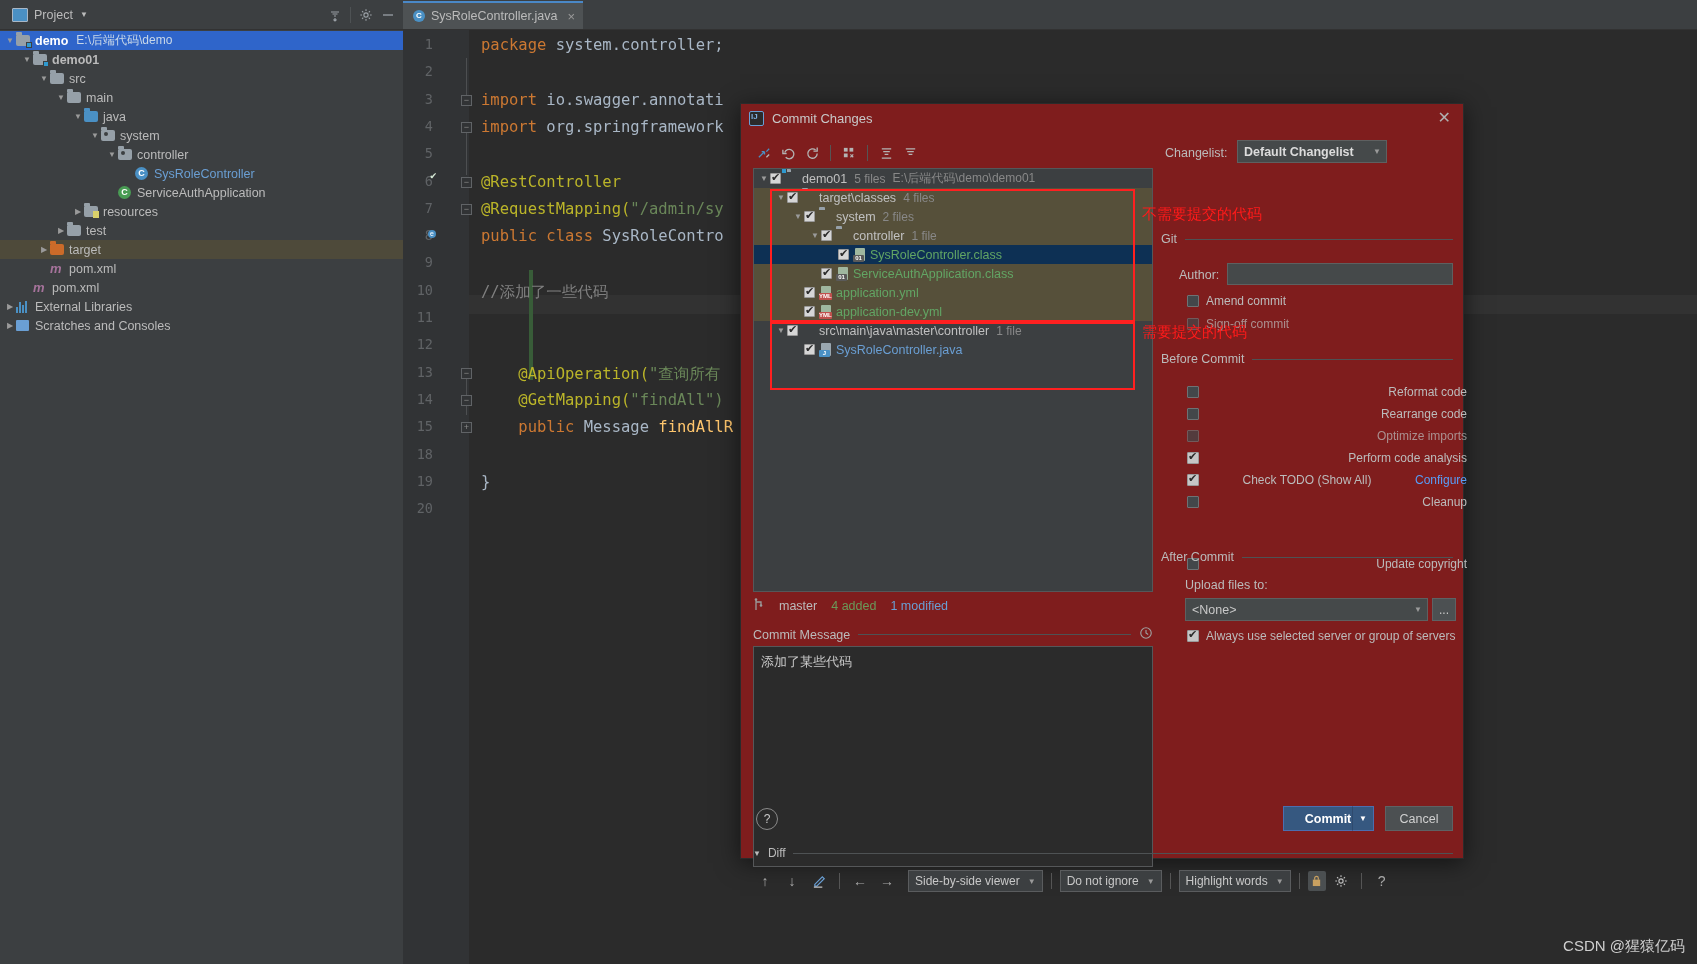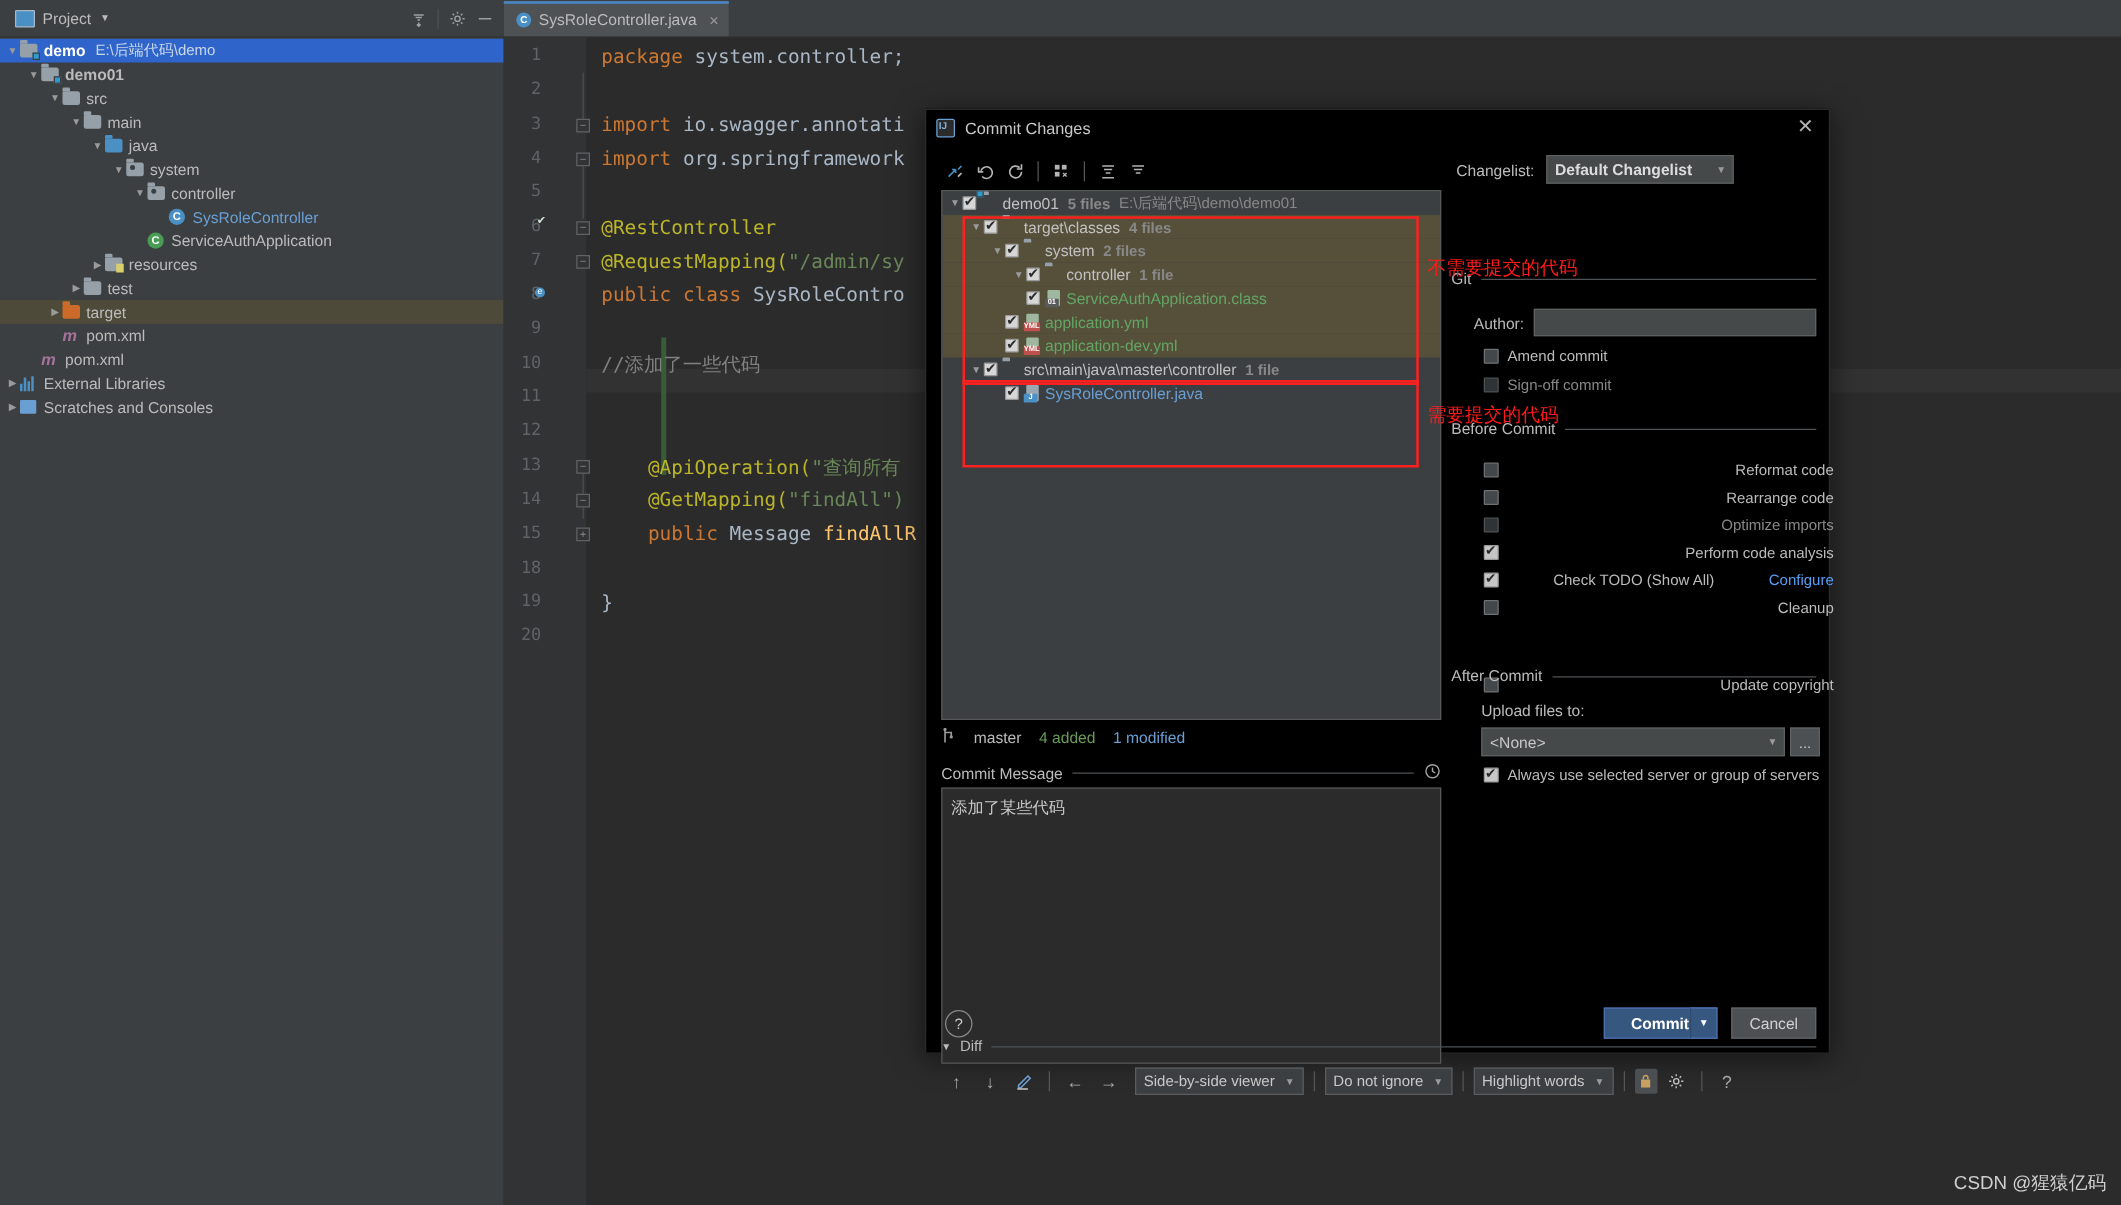--- a/index.html
+++ b/index.html
@@ -85,22 +85,22 @@
   .marker-green::after{content:'✔';position:absolute;right:-1px;top:-3px;color:#d6e9d6;font-size:9px;}
   .marker-green.c::after{content:'e';right:0;top:2px;background:#4a90c4;color:#fff;border-radius:50%;width:8px;height:8px;line-height:8px;text-align:center;font-size:7px;}
   .foldmark { position:absolute; left:58px; width:11px;height:11px; border:1px solid #606366; color:#8a8a8a; font-size:9px; line-height:9px; text-align:center; background:#313335;}
   .foldline { position:absolute; left:63px; width:1px; background:#4d4f51; }
   .changebar { position:absolute; left:60px; width:4px; background:#385c38; }
   .codeline { position:absolute; left:12px; font-family:"DejaVu Sans Mono", monospace; font-size:15.5px; white-space:pre; }
   .caretline { position:absolute; left:0; right:0; height:19px; background:#323232; }
 
   
   .dialog {
-    position:absolute; left:740px; top:87px; width:724px; height:756px;
-    background:#000000; border:1px solid #2b2b2b;
+    position:absolute; left:740px; top:103px; width:724px; height:756px;
+    background:#7f1d1d; border:1px solid #2b2b2b;
     box-shadow: 0 4px 22px rgba(0,0,0,0.55);
   }
   .dlg-title { height:28px; display:flex; align-items:center; padding:0 6px 0 8px; }
   .ij-logo { width:15px;height:15px;background:#2b2b2b;border:1px solid #6a9fd4;margin-right:8px;position:relative;border-radius:2px;}
   .ij-logo::after{content:'IJ';position:absolute;left:1px;top:0px;font-size:8px;color:#7fb0e0;font-weight:bold;}
   .dlg-title-text { font-size:13px; color:#c8c8c8; }
   .dlg-close { margin-left:auto; font-size:16px; color:#b0b0b0; padding:0 6px; line-height:1; }
 
   .dlg-toolbar { position:absolute; left:12px; top:36px; width:392px; height:26px; display:flex; align-items:center; gap:2px;}
   .tb-btn { width:22px;height:22px;display:flex;align-items:center;justify-content:center;color:#b4b4b4;font-size:14px; }
@@ -122,21 +122,21 @@
   .frow.shade { background:#56503a; }
   .frow.selrow { background:#0d3054; }
   .fcheck {
     width:11px;height:11px;border:1px solid #9a9a9a;background:#d6d6d6;flex:none;
     position:relative;border-radius:1px; margin-right:4px;
   }
   .fcheck::after { content:'✔'; position:absolute; left:0px; top:-3px; font-size:11px; color:#2b2b2b; }
   .fname.grn { color:#62a564; }
   .fname.blu { color:#6a9fd4; }
   .fname.wht { color:#c0c0c0; }
-  .fcount { color:#888888; margin-left:7px; font-size:12px;font-weight:bold; }
+  .fcount { color:#888888; margin-left:7px; font-size:12px; }
   .fpath { color:#888888; margin-left:7px; font-size:12px; }
 
   .fileicon { width:14px;height:14px;flex:none;margin-right:3px;position:relative; }
   .doc { position:absolute;left:2px;top:0;width:10px;height:13px;background:#9aa7b0;border-radius:1px; }
   .doc.g { background:#9fb79f; }
   .tag { position:absolute;left:0;bottom:0;height:7px;min-width:11px;font-size:6px;line-height:7px;text-align:center;color:#fff;font-weight:bold;border-radius:1px; }
   .tag.c01 { background:#5a5a5a; }
   .tag.yml { background:#c0504d; }
   .tag.j { background:#4a90c4; }
 
@@ -497,20 +497,29 @@
           <span class="fname wht">system</span>
           <span class="fcount">2 files</span>
         </div>
         <div class="frow shade" style="padding-left: 55px;">
           <span class="arrow">▼</span>
           <span class="fcheck"></span>
           <span class="fileicon"><span class="fld" style="margin-top:2px"></span></span>
           <span class="fname wht">controller</span>
           <span class="fcount">1 file</span>
         </div>
+        <div class="frow selrow" style="padding-left: 72px;">
+          <span class="arrow empty">▸</span>
+          <span class="fcheck"></span>
+          <span class="fileicon">
+            <span class="doc g"></span>
+            <span class="tag c01">01</span>
+          </span>
+          <span class="fname grn">SysRoleController.class</span>
+        </div>
         <div class="frow shade" style="padding-left: 55px;">
           <span class="arrow empty">▸</span>
           <span class="fcheck"></span>
           <span class="fileicon">
             <span class="doc g"></span>
             <span class="tag c01">01</span>
           </span>
           <span class="fname grn">ServiceAuthApplication.class</span>
         </div>
         <div class="frow shade" style="padding-left: 38px;">

